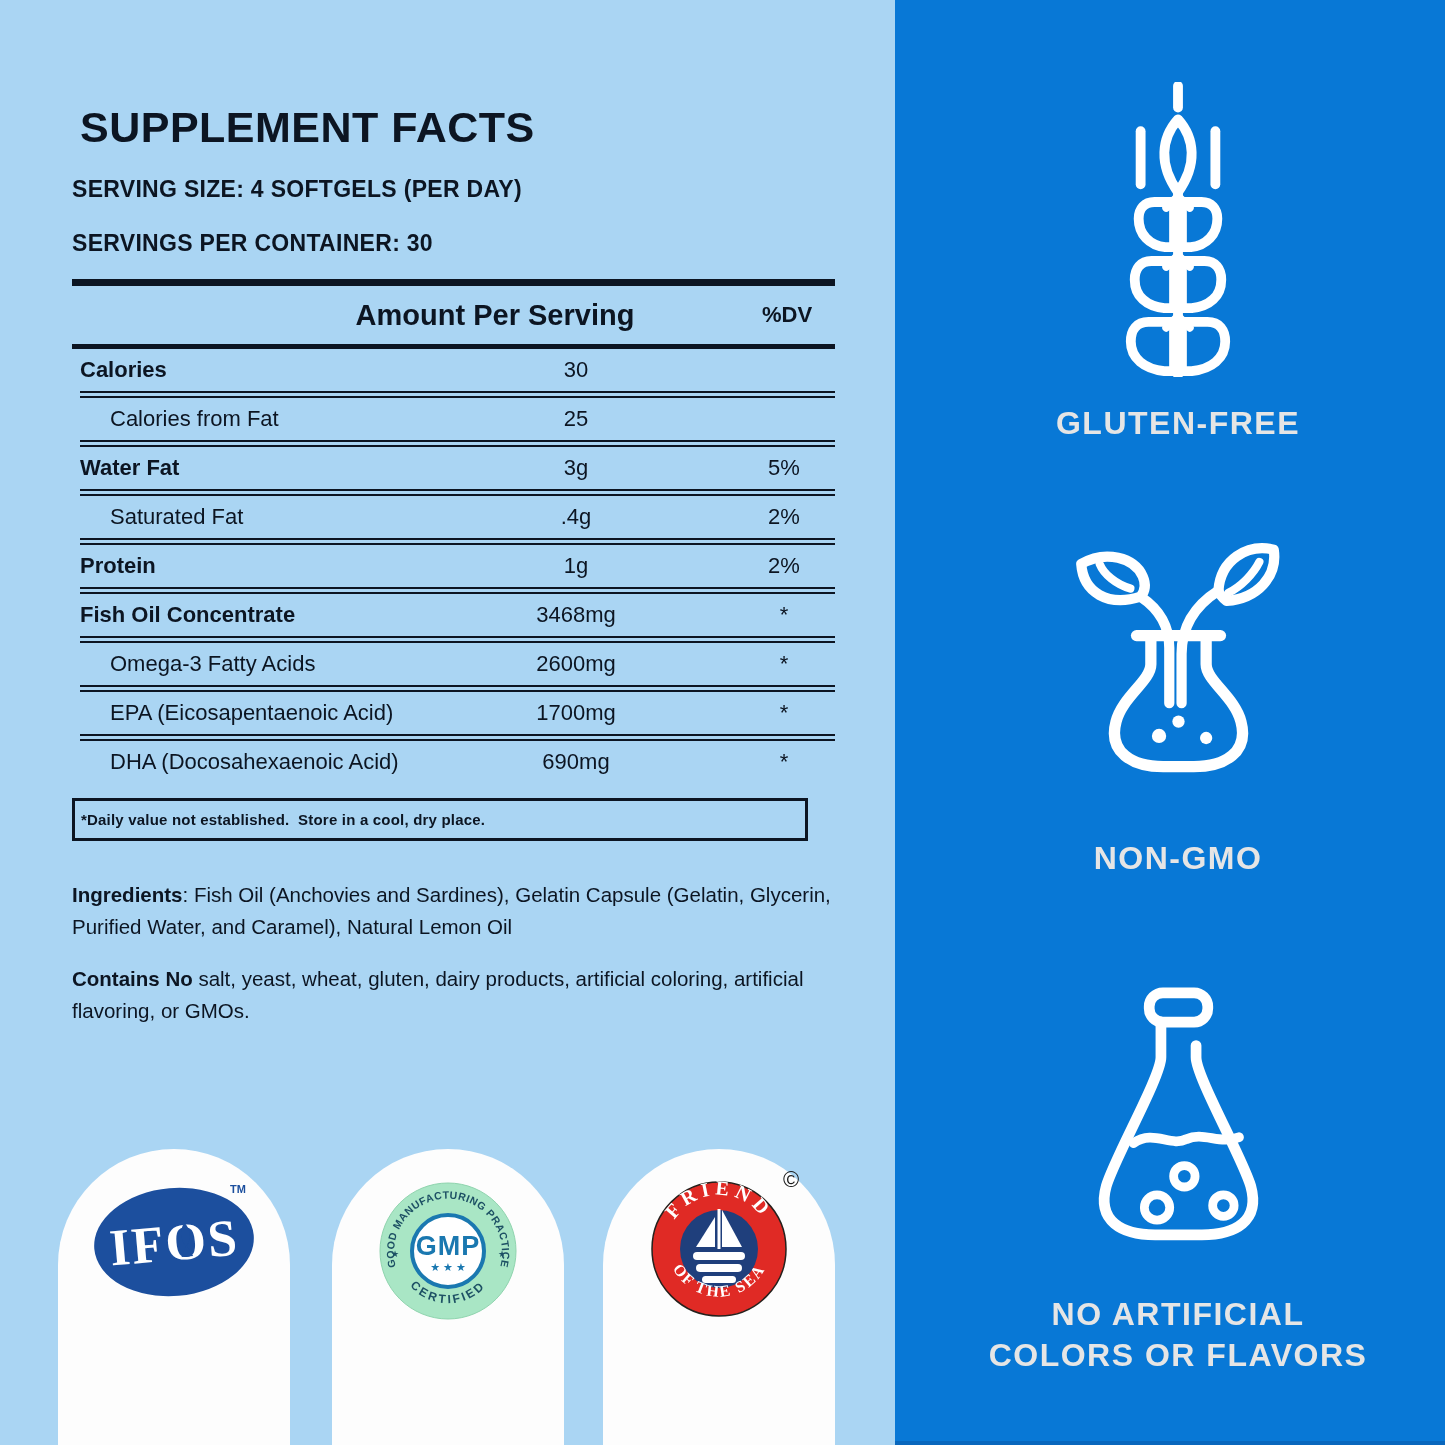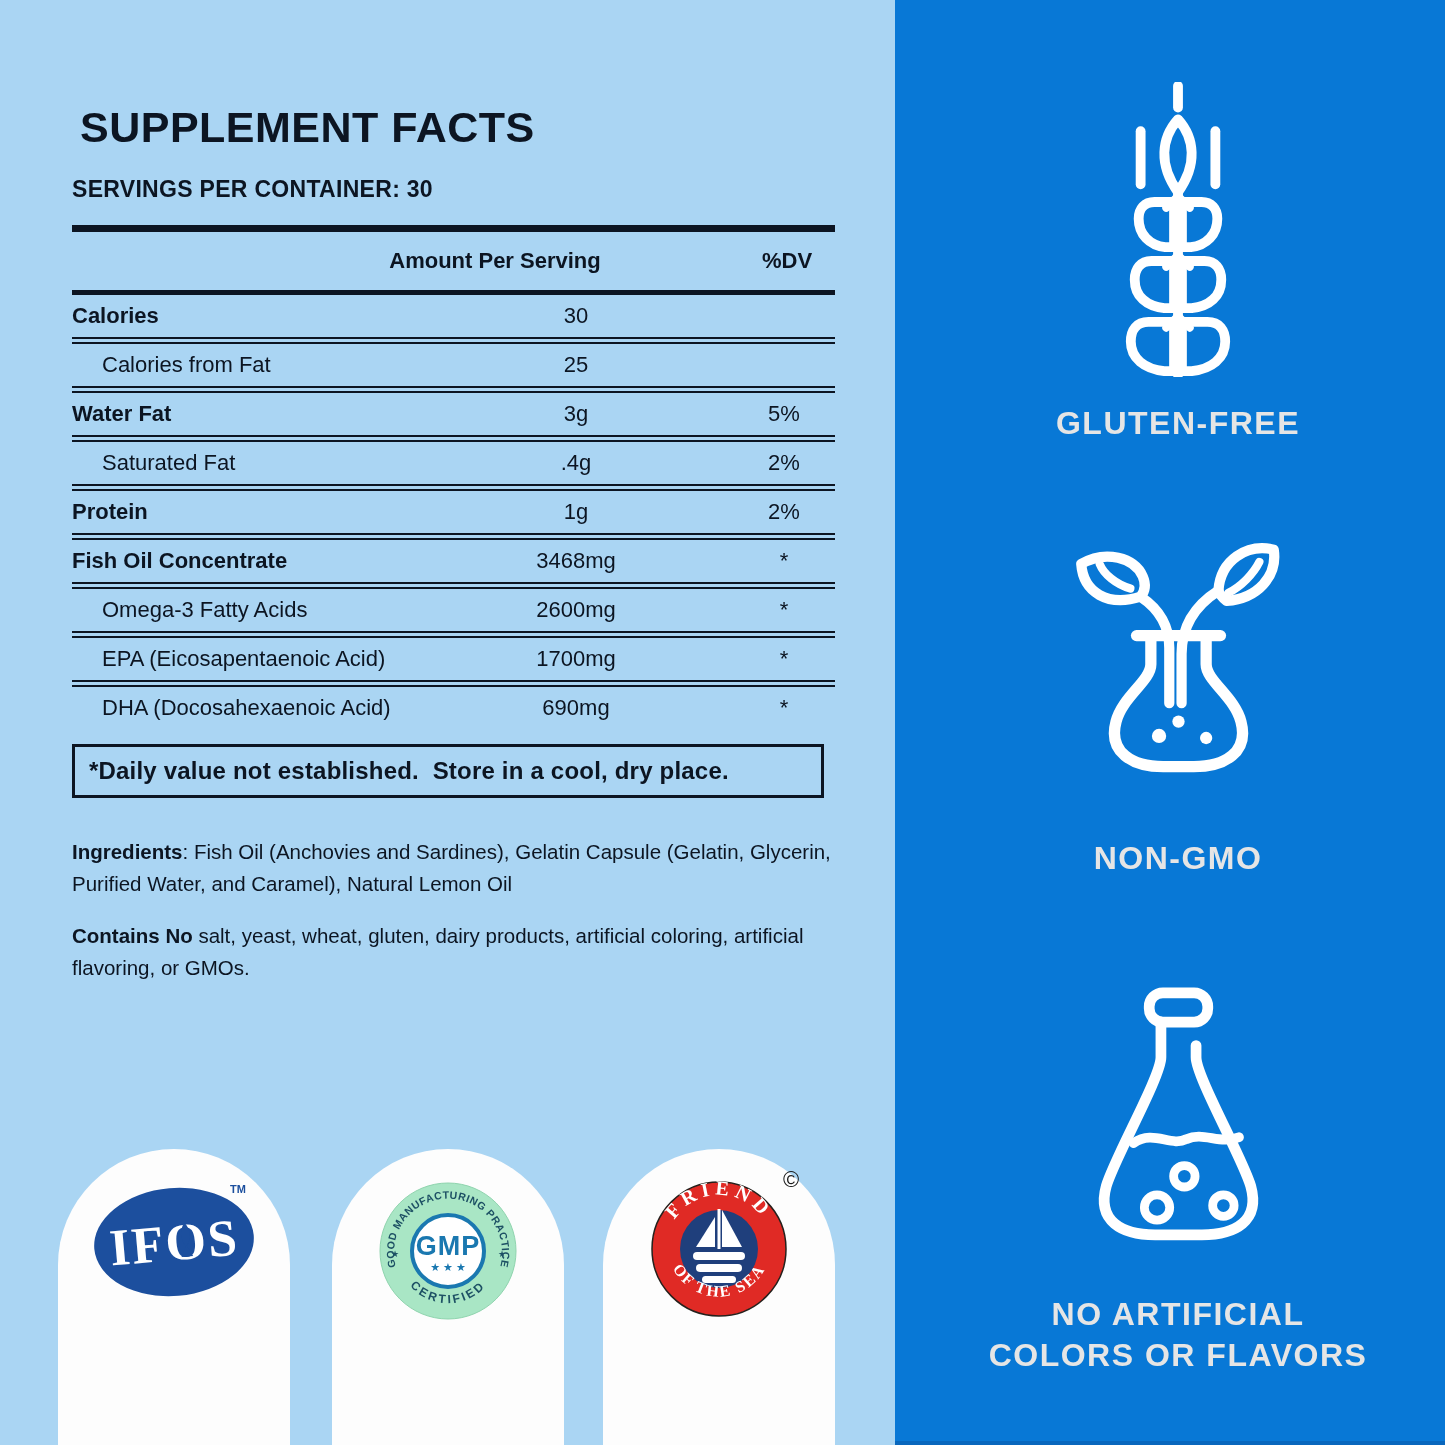--- a/index.html
+++ b/index.html
@@ -6,35 +6,35 @@
   .page{position:relative;width:1445px;height:1445px;background:#aad5f3;overflow:hidden;
         font-family:"Liberation Sans",sans-serif;color:#0c1522;}
   
   .facts{position:absolute;left:72px;top:98px;width:763px;}
   .facts-title{font-size:43px;font-weight:700;letter-spacing:.5px;line-height:1;margin:8px;}
   .serving-line{font-size:23px;font-weight:700;letter-spacing:.3px;margin-top:27px;}
   .serving-line + .serving-line{}
   .thick-bar{height:7px;background:#0c1522;margin-top:22px;}
   .tbl-header{position:relative;height:58px;}
   .tbl-header .hdr-amount{position:absolute;left:423px;top:50%;transform:translate(-50%,-50%);
-        font-size:22px;font-weight:700;}
+        font-size:29px;font-weight:700;}
   .tbl-header .hdr-dv{position:absolute;left:715px;top:50%;transform:translate(-50%,-50%);
         font-size:22px;font-weight:700;}
   .hdr-rule{height:5px;background:#0c1522;}
   .rows{}
   .row{display:grid;grid-template-columns:1fr 270px 130px;min-height:42px;align-items:center;
-       font-size:22px;}
+       font-size:22px;margin-left:8px;}
   .row + .row{border-top:7px double #0c1522;}
   .row .c-name{padding-left:0;}
   .row.indent .c-name{padding-left:30px;}
   .row.bold .c-name{font-weight:700;}
   .row .c-amount{text-align:center;transform:translateX(6px);}
   .row .c-dv{text-align:center;transform:translateX(14px);}
-  .footnote-box{margin-top:15px;border:3px solid #0c1522;width:718px;padding:10px 14px;
-       font-size:24px;font-weight:600;letter-spacing:.2px;white-space:pre-wrap;}
+  .footnote-box{margin-top:15px;border:3px solid #0c1522;width:718px;padding:10px 6px;
+       font-size:15px;font-weight:600;letter-spacing:.2px;white-space:pre-wrap;}
   .para{width:760px;font-size:20.5px;line-height:1.55;margin-top:38px;}
   .para + .para{margin-top:4px;}
   .para b{font-weight:700;}
   
   .pill{position:absolute;top:1149px;height:296px;width:232px;background:#fdfdfd;
         border-radius:116px 116px 0 0;}
   .pill-1{left:58px;} .pill-2{left:332px;} .pill-3{left:603px;}
   .ifos{position:relative;width:160px;height:108px;margin:39px auto 0;background:#1c4f9e;
         border-radius:50%;transform:rotate(-5deg);display:flex;align-items:center;justify-content:center;}
   .ifos-text{font-family:"Liberation Serif",serif;font-weight:700;font-size:52px;color:#fff;
@@ -52,20 +52,21 @@
   .rp-label{margin-top:26px;color:#e5e5e5;font-size:32px;font-weight:700;letter-spacing:1.5px;
         text-align:center;line-height:1.28;}
 </style>
 </head>
 <body>
 
 <div class="page">
 
   <div class="facts">
     <h1 class="facts-title">SUPPLEMENT FACTS</h1>
+    <div class="serving-line">SERVING SIZE: 4 SOFTGELS (PER DAY)</div>
     <div class="serving-line">SERVINGS PER CONTAINER: 30</div>
     <div class="thick-bar"></div>
 
     <div class="tbl-header">
       <span class="hdr-amount">Amount Per Serving</span>
       <span class="hdr-dv">%DV</span>
     </div>
     <div class="hdr-rule"></div>
 
     <div class="rows">

